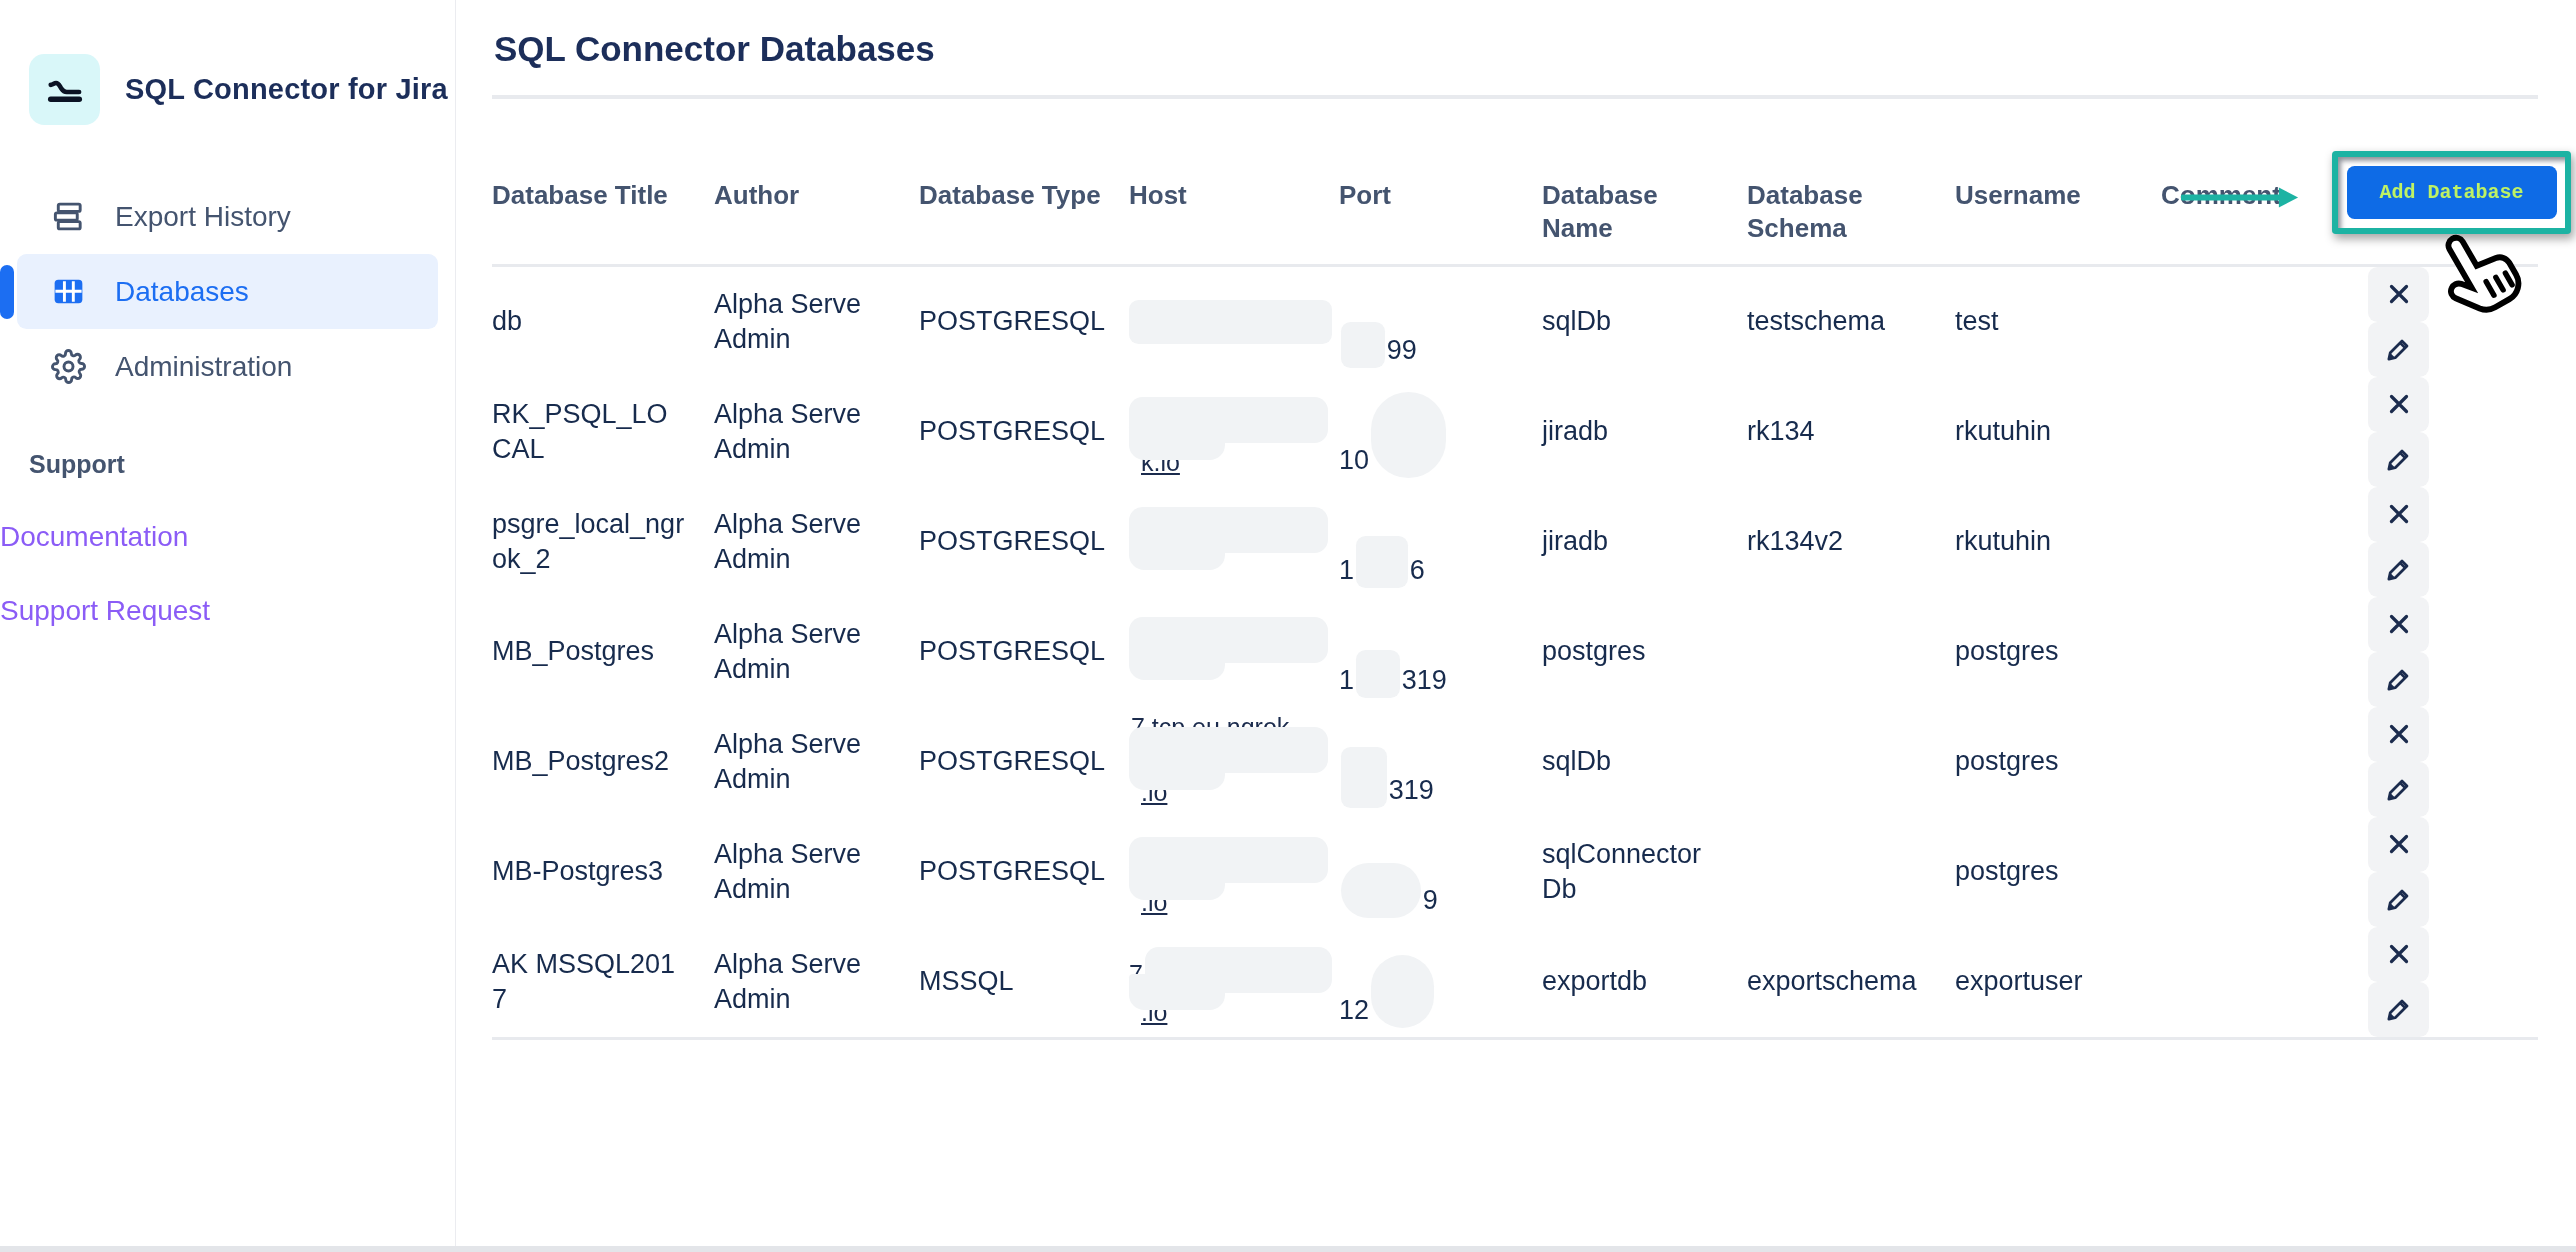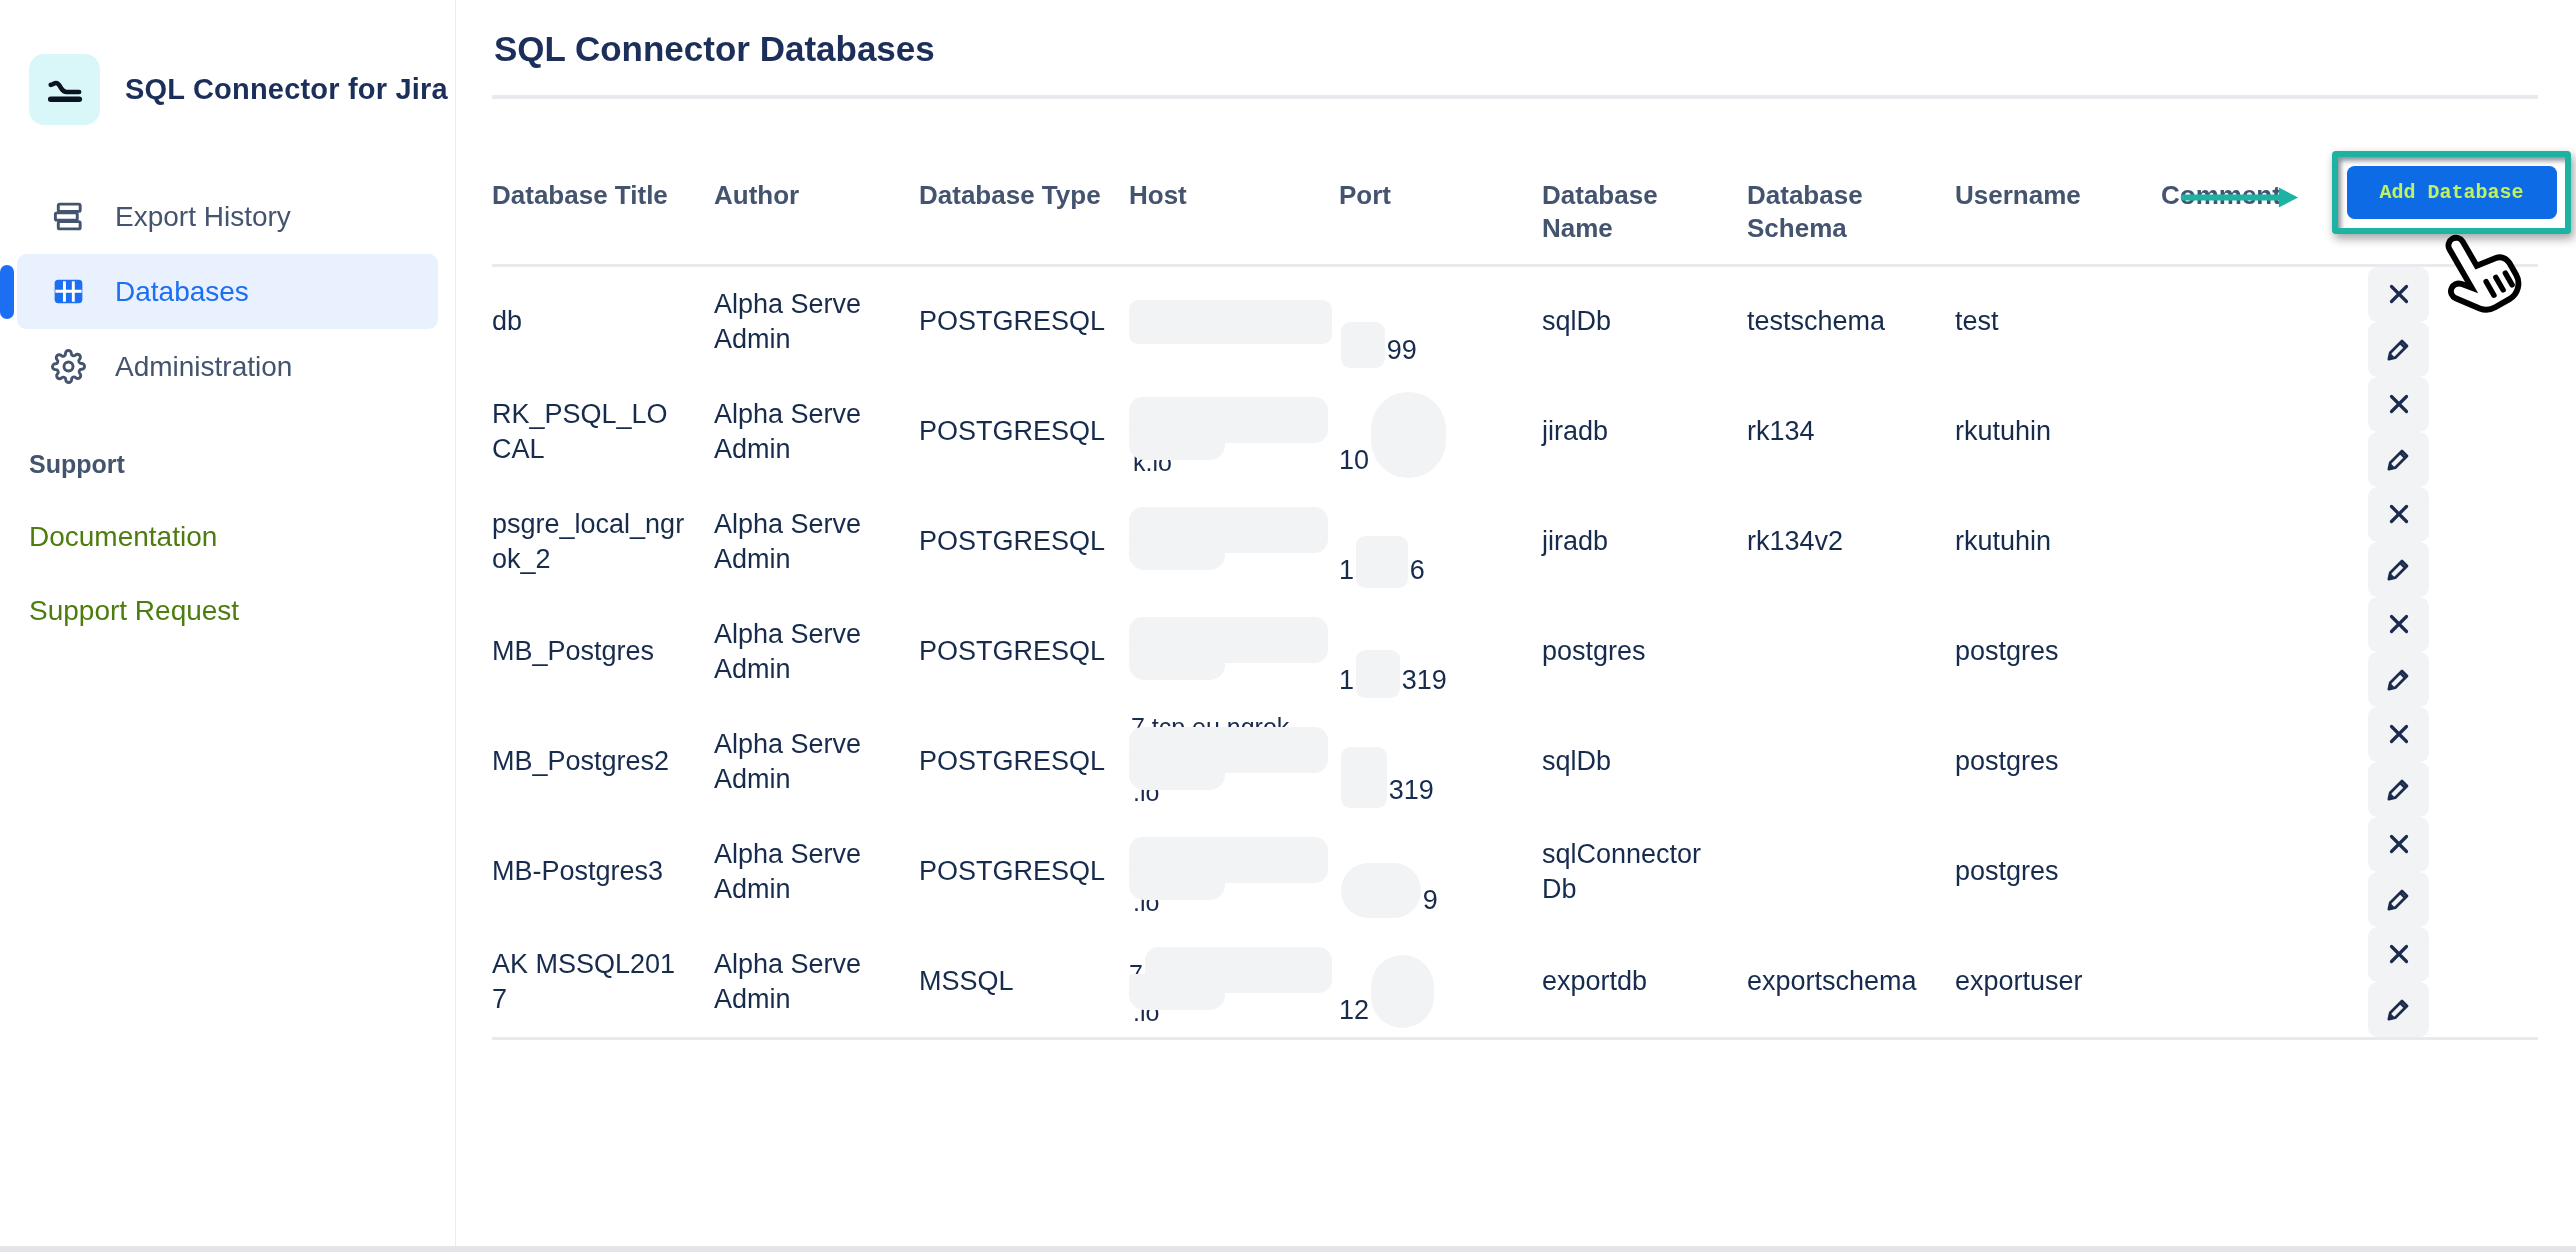--- a/index.html
+++ b/index.html
@@ -12,21 +12,21 @@
   .logo-row{display:flex;align-items:center;gap:25px;padding:54px 0 0 29px;}
   .logo-badge{width:71px;height:71px;border-radius:15.3px;background:#D9F7F9;display:flex;align-items:center;justify-content:center;flex:none;}
   .logo-badge svg{width:44px;height:44px;}
   .logo-title{font-size:29px;font-weight:700;color:#1C2E5A;letter-spacing:0.2px;}
   .nav{margin-top:54px;}
   .nav-item{display:flex;align-items:center;gap:29px;height:75px;padding-left:34px;margin:0 17px;border-radius:9.6px;font-size:28px;color:#44546F;cursor:pointer;position:relative;}
   .nav-item svg{width:35px;height:35px;flex:none;}
   .nav-item.active{background:#E9F1FE;color:#1C6EF2;font-weight:500;}
   .nav-item.active .active-pill{position:absolute;left:-17px;top:50%;transform:translateY(-50%);width:14.3px;height:54px;background:#1C6EF2;border-radius:7.6px;}
   .support-heading{margin-top:46px;padding-left:29px;font-size:25px;font-weight:700;color:#44546F;}
-  .support-link{padding-left:29px;margin-top:42px;font-size:28px;color:#4d7c0f;cursor:pointer;}
+  .support-link{margin-top:42px;font-size:28px;color:#8b5cf6;cursor:pointer;}
   
   .main{position:absolute;left:458px;top:0;right:0;bottom:0;padding:0 38px 0 34px;box-sizing:border-box;}
   .page-title{margin:29px 0 0 1.9px;font-size:35px;font-weight:700;color:#1C2E5A;}
   .title-divider{margin-top:26px;height:3.8px;background:#E8EAEE;}
   
   .annotation{position:absolute;top:151px;right:4.8px;border:6.7px solid #1CB3A3;background:#fff;padding:8.6px;border-radius:3.8px;
     box-shadow:2.9px 4.8px 9.6px rgba(0,0,0,.35), inset 6.7px 7.6px 5.7px -3.8px rgba(50,55,70,.55);}
   .add-db-btn{background:#0E6BE6;color:#bef264;font-size:20px;font-weight:700;padding:15.3px 33px;border:none;border-radius:7.6px;font-family:Liberation Mono, monospace;cursor:pointer;white-space:nowrap;}
   .annot-arrow{position:absolute;top:185px;right:276px;width:119px;height:25px;}
   .cursor{position:absolute;top:220px;left:2438px;width:90px;transform:rotate(-30deg);z-index:10;}
@@ -37,21 +37,21 @@
   .db-table tbody tr:last-child td{border-bottom:3.8px solid #E8EAEE;}
   td.c-title span, td.c-dbname span{word-break:break-all;}
   
   .host-box{position:relative;height:92px;}
   .host-box .frag{position:absolute;font-size:25px;color:#1B2B4D;z-index:0;white-space:nowrap;}
   .host-box .blob{position:absolute;background:#F1F3F5;z-index:1;}
   .shape-line .blob-main{left:0;top:24px;width:203px;height:44px;border-radius:9.6px;}
   .shape-l .blob-main{left:0;top:11.5px;width:199px;height:46px;border-radius:13.4px;}
   .shape-l .blob-tail{left:0;top:38px;width:96px;height:36px;border-radius:3.8px 3.8px 15.3px 15.3px;}
   .frag-top{top:-5.7px;left:1.9px;}
-  .frag-bottom{top:59px;left:4px;}
+  .frag-bottom{top:59px;left:12px;text-decoration:underline;}
   .frag-top-line .frag-top{top:21px;left:0;}
   .frag-top-line .blob-main{left:16.3px;width:187px;}
   
   .port-box{display:flex;align-items:flex-end;height:92px;}
   .port-blur{background:#F1F3F5;border-radius:9.6px;flex:none;margin:0 1.9px;}
   .port-blur.pill{border-radius:46px;}
   
   .act{width:61px;height:55px;border-radius:9.6px;background:#F2F3F5;border:none;display:inline-flex;align-items:center;justify-content:center;margin-right:12.4px;cursor:pointer;padding:0;}
   .act svg{width:30px;height:30px;}
   

